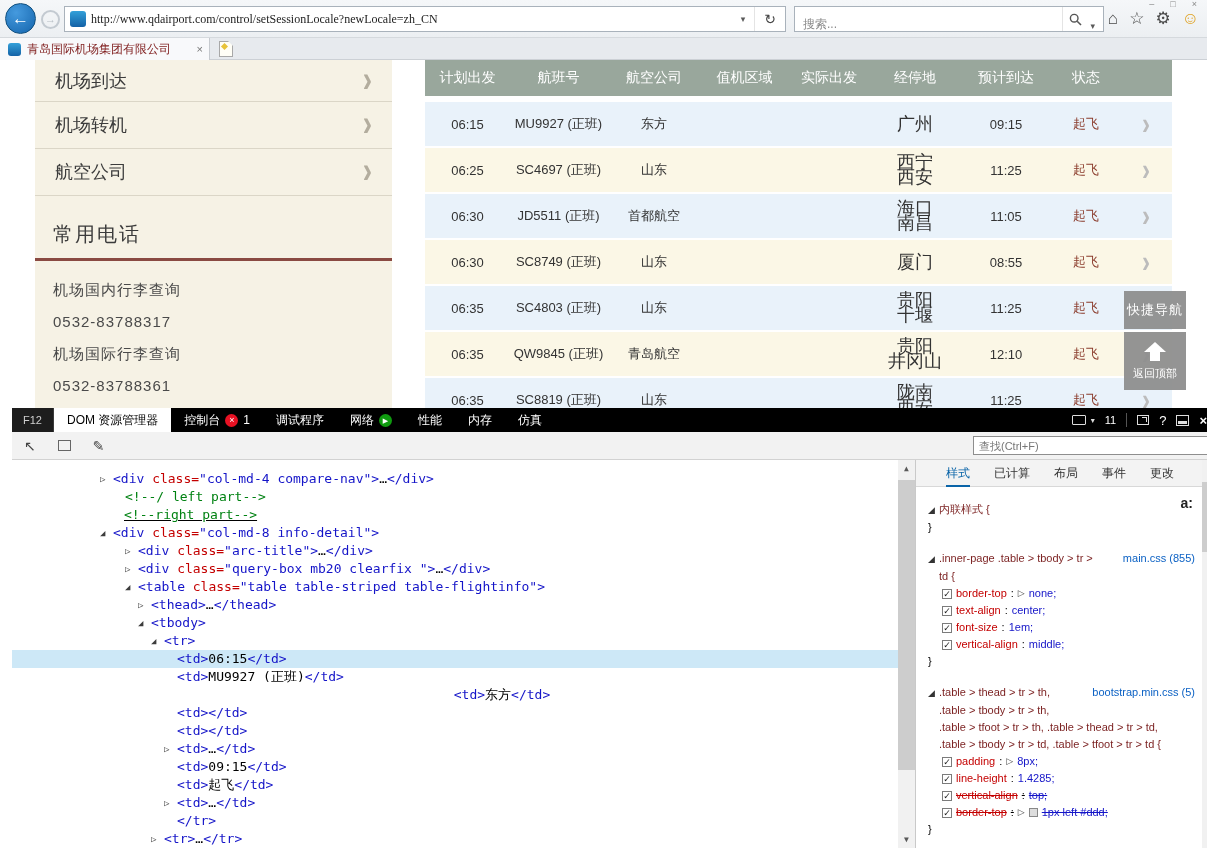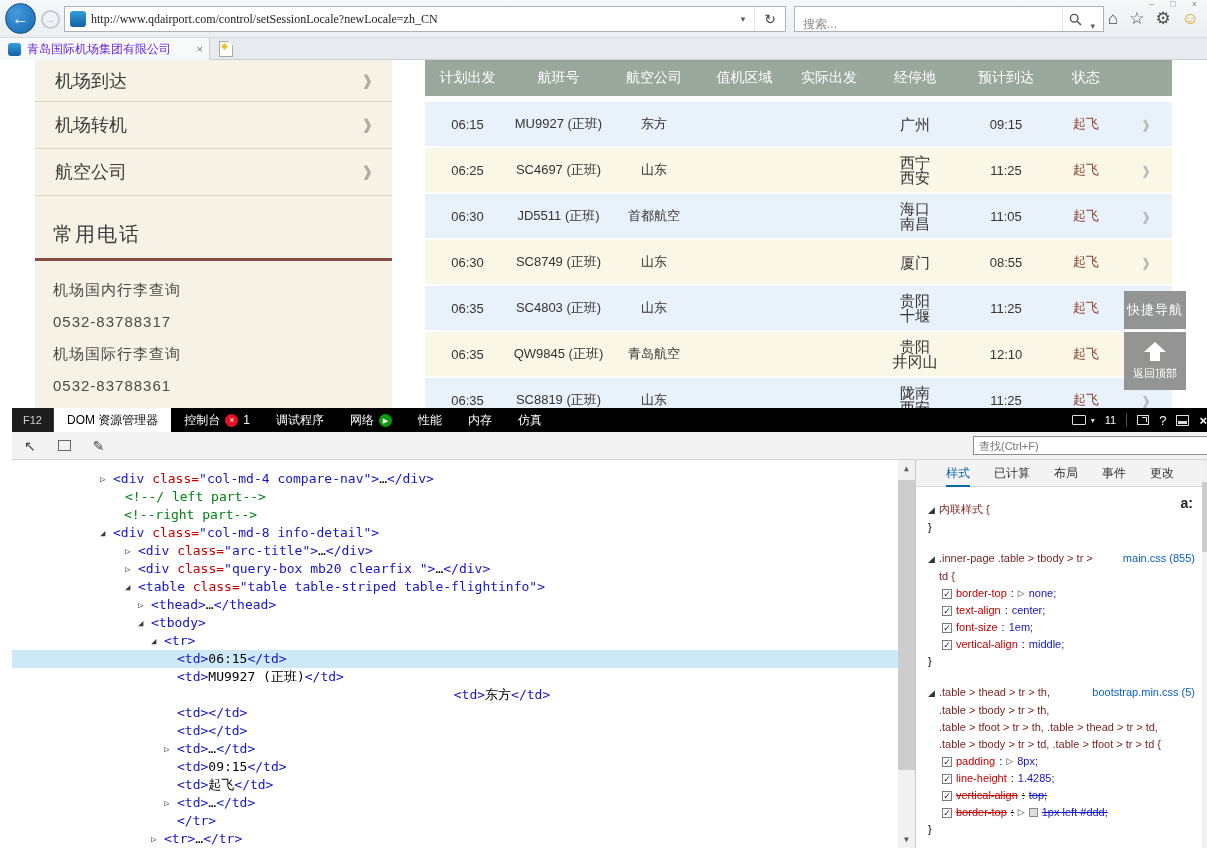--- a/index.html
+++ b/index.html
@@ -22,21 +22,21 @@
 .search-input::placeholder{color:#8b8b8b}
 .search-mag{width:26px;text-align:center;border-left:1px solid #e4e4e4;height:24px;display:flex;align-items:center;justify-content:center}
 .search-caret{color:#5a5a5a;font-size:9px;padding:0 8px 0 2px}
 .chrome-icons{position:absolute;right:8px;top:9px;display:flex;gap:11px;font-size:17px;color:#4a4a4a;line-height:20px}
 .smiley{color:#dfa121}
 
 
 .tabbar{position:absolute;left:0;top:38px;width:1207px;height:22px;background:#e7eaee;border-bottom:1px solid #ccd0d5}
 .tab{position:absolute;left:0;top:0;height:22px;width:210px;background:#f8f9fb;border-right:1px solid #c6cacf;display:flex;align-items:center;padding:0 6px}
 .tab .favicon{width:13px;height:13px;min-width:13px;margin:0 6px 0 2px}
-.tab-title{flex:1;font-size:12px;color:#6d28d9;white-space:nowrap;overflow:hidden}
+.tab-title{flex:1;font-size:12px;color:#7f1d1d;white-space:nowrap;overflow:hidden}
 .tab-close{color:#777;font-size:11px;padding-left:6px}
 .newtab{position:absolute;left:219px;top:3px;width:14px;height:16px;background:#fffef6;border:1px solid #a8a8a8;}
 .newtab .fold{position:absolute;right:-1px;top:-1px;width:0;height:0;border-left:5px solid transparent;border-top:5px solid #e7eaee;}
 .newtab .spark{position:absolute;left:2px;top:2px;width:5px;height:5px;background:#e8c33a;transform:rotate(45deg)}
 
 
 .page{position:absolute;left:0;top:60px;width:1207px;height:348px;background:#fff;overflow:hidden}
 .sidebar{position:absolute;left:35px;top:0;width:357px;height:348px;background:#f6f2e5}
 .menu-item{position:relative;height:47px;border-bottom:1px solid #dbd6c7;display:flex;align-items:center;padding:0 20px;font-size:18px;color:#3c3c3c}
 .menu-item:first-child{height:42px}
@@ -47,21 +47,21 @@
 .phone-line{font-size:15px;color:#4a4a4a;height:18px;line-height:18px;margin-bottom:14px;letter-spacing:1px}
 
 .flights{position:absolute;left:425px;top:0;width:747px}
 .fl-header{display:flex;height:36px;background:#99a79c;margin-bottom:6px}
 .fl-header .cell{color:#fff;font-size:14px}
 .fl-row{display:flex;height:44px;margin-bottom:2px}
 .fl-row.alt-a{background:#e9f2fa}
 .fl-row.alt-b{background:#fbf7e6}
 .cell{display:flex;align-items:center;justify-content:center;text-align:center;font-size:13px;color:#333}
 .c0{width:85px}.c1{width:97px}.c2{width:94px}.c3{width:87px}.c4{width:82px}.c5{width:90px}.c6{width:92px}.c7{width:68px}.c8{width:52px}
-.stops{white-space:pre-line;line-height:15px;font-size:15px}
+.stops{white-space:pre-line;line-height:15px;font-size:18px}
 .row-chev{color:#bcbcbc;font-size:24px;font-weight:bold;transform:scaleY(1.3)}
 .quicknav{position:absolute;left:1124px;top:231px;width:62px;height:38px;background:rgba(142,142,142,.95);color:#fff;font-size:13px;display:flex;align-items:center;justify-content:center;letter-spacing:1px}
 .backtop{position:absolute;left:1124px;top:272px;width:62px;height:58px;background:rgba(142,142,142,.95);color:#fff;display:flex;flex-direction:column;align-items:center;justify-content:center;font-size:11px}
 .arrow-up-tri{width:0;height:0;border-left:11px solid transparent;border-right:11px solid transparent;border-bottom:10px solid #fff}
 .arrow-up-stem{width:10px;height:9px;background:#fff;margin-bottom:5px}
 
 
 .devtools{position:absolute;left:12px;top:408px;width:1207px;height:440px;background:#fff}
 .dt-tabbar{height:24px;background:#000;display:flex;align-items:stretch;color:#fff}
 .dt-f12{width:42px;background:#1d1d1d;color:#cfcfcf;font-size:11px;display:flex;align-items:center;justify-content:center;border-right:1px solid #3a3a3a}
@@ -366,21 +366,21 @@
       <span class="tool-box"></span>
       <span class="tool-ic">✎</span>
       <input class="find-input" placeholder="查找(Ctrl+F)" style="">
     </div>
 
     <div class="dt-main">
       <div class="dom-panel">
         <div id="dom-lines">
             <div class="dom-line" style="padding-left: 88px;"><span class="dom-arr">▷</span><span class="tk-tag">&lt;div </span><span class="tk-attr">class=</span><span class="tk-val">"col-md-4 compare-nav"</span><span class="tk-tag">&gt;</span><span class="tk-txt">…</span><span class="tk-tag">&lt;/div&gt;</span></div>
             <div class="dom-line" style="padding-left: 100px;"><span class="dom-arr"></span><span class="tk-com">&lt;!--/ left part--&gt;</span></div>
-            <div class="dom-line" style="padding-left: 99px;"><span class="dom-arr"></span><span class="tk-com">&lt;!--right part--&gt;</span></div>
+            <div class="dom-line" style="padding-left: 99px; text-decoration: underline;"><span class="dom-arr"></span><span class="tk-com">&lt;!--right part--&gt;</span></div>
             <div class="dom-line" style="padding-left: 88px;"><span class="dom-arr">◢</span><span class="tk-tag">&lt;div </span><span class="tk-attr">class=</span><span class="tk-val">"col-md-8 info-detail"</span><span class="tk-tag">&gt;</span></div>
             <div class="dom-line" style="padding-left: 113px;"><span class="dom-arr">▷</span><span class="tk-tag">&lt;div </span><span class="tk-attr">class=</span><span class="tk-val">"arc-title"</span><span class="tk-tag">&gt;</span><span class="tk-txt">…</span><span class="tk-tag">&lt;/div&gt;</span></div>
             <div class="dom-line" style="padding-left: 113px;"><span class="dom-arr">▷</span><span class="tk-tag">&lt;div </span><span class="tk-attr">class=</span><span class="tk-val">"query-box mb20 clearfix "</span><span class="tk-tag">&gt;</span><span class="tk-txt">…</span><span class="tk-tag">&lt;/div&gt;</span></div>
             <div class="dom-line" style="padding-left: 113px;"><span class="dom-arr">◢</span><span class="tk-tag">&lt;table </span><span class="tk-attr">class=</span><span class="tk-val">"table table-striped table-flightinfo"</span><span class="tk-tag">&gt;</span></div>
             <div class="dom-line" style="padding-left: 126px;"><span class="dom-arr">▷</span><span class="tk-tag">&lt;thead&gt;</span><span class="tk-txt">…</span><span class="tk-tag">&lt;/thead&gt;</span></div>
             <div class="dom-line" style="padding-left: 126px;"><span class="dom-arr">◢</span><span class="tk-tag">&lt;tbody&gt;</span></div>
             <div class="dom-line" style="padding-left: 139px;"><span class="dom-arr">◢</span><span class="tk-tag">&lt;tr&gt;</span></div>
             <div class="dom-line hl" style="background: rgb(205, 232, 247); padding-left: 152px;"><span class="dom-arr"></span><span class="tk-tag">&lt;td&gt;</span><span class="tk-txt">06:15</span><span class="tk-tag">&lt;/td&gt;</span></div>
             <div class="dom-line" style="padding-left: 152px;"><span class="dom-arr"></span><span class="tk-tag">&lt;td&gt;</span><span class="tk-txt">MU9927 (正班)</span><span class="tk-tag">&lt;/td&gt;</span></div>
             <div class="dom-line" style="padding-left: 64px; text-align: center;"><span class="dom-arr"></span><span class="tk-tag">&lt;td&gt;</span><span class="tk-txt">东方</span><span class="tk-tag">&lt;/td&gt;</span></div>

